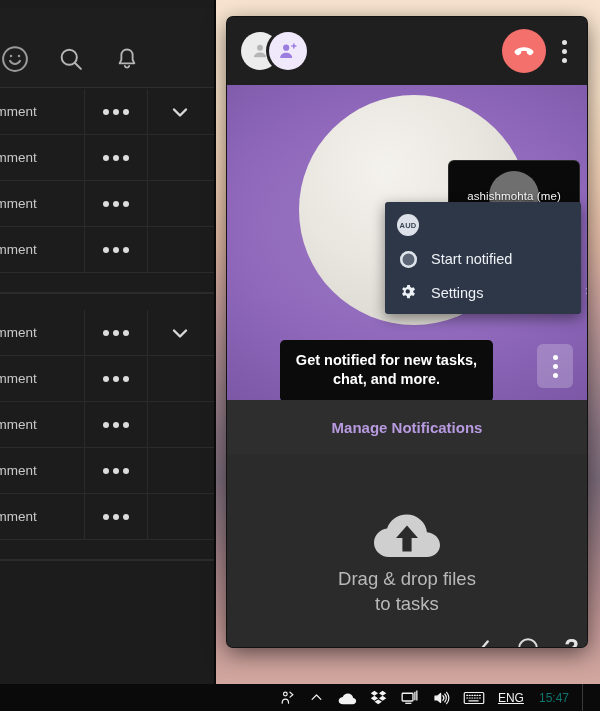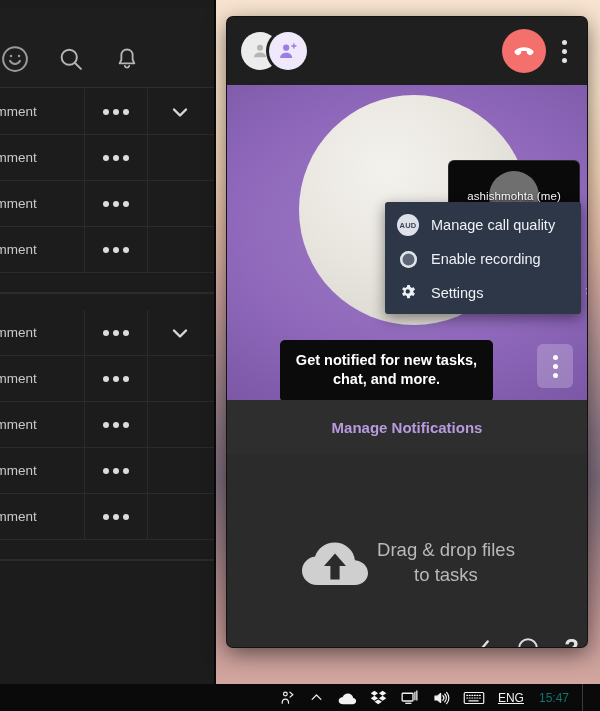--- a/index.html
+++ b/index.html
@@ -186,21 +186,21 @@
   
   .enable-bar {
     height: 54px; background: #2e2e2e;
     display: flex; align-items: center; justify-content: center;
   }
   .enable-bar span { color: #b89ae0; font-size: 15px; font-weight: bold; }
 
   
   .dropzone {
     position: relative; height: 217px; background: #2b2b2b;
-    display: flex; flex-direction: row; align-items: center; justify-content: center;
+    display: flex; flex-direction: column; align-items: center; justify-content: center;
     gap: 6px;
   }
   .dz-text { color: #b9b9b9; font-size: 18.5px; line-height: 1.3; text-align: center; }
 
   .bottom-icons {
     position: absolute; right: 0; bottom: 0; height: 46px; width: 100%;
     display: flex; align-items: center; justify-content: flex-end; gap: 22px;
     padding-right: 8px;
   }
   .bi { display: flex; align-items: center; justify-content: center; color: #dcdcdc; }
@@ -434,27 +434,26 @@
             <i></i>
             <i></i>
           </div>
       </div>
 
       <div class="ctx-menu">
         <div class="ctx-item">
           <span class="ctx-ico">
             <span class="aud-badge">AUD</span>
           </span>
-          <span>Manage call quality</span>
         </div>
         <div class="ctx-item">
           <span class="ctx-ico">
             <span class="rec-dot"></span>
           </span>
-          <span>Enable recording</span>
+          <span>Start notified</span>
         </div>
         <div class="ctx-item">
           <span class="ctx-ico">
             <svg width="20" height="20" viewBox="0 0 24 24" fill="#edf0f4">
               <path d="M19.4 13l2-1.6-1.6-2.8-2.4.8a7.4 7.4 0 0 0-1.7-1l-.4-2.5h-3.2l-.4 2.5c-.6.2-1.2.6-1.7 1l-2.4-.8L5.9 11l2 1.6a7 7 0 0 0 0 2l-2 1.6 1.6 2.8 2.4-.8c.5.4 1.1.8 1.7 1l.4 2.5h3.2l.4-2.5c.6-.2 1.2-.6 1.7-1l2.4.8 1.6-2.8-2-1.6a7 7 0 0 0 0-2z" transform="translate(-1 -3.5)"></path>
               <circle cx="11.7" cy="10.1" r="2.6" fill="#2d3748"></circle>
             </svg>
           </span>
           <span>Settings</span>
         </div>

